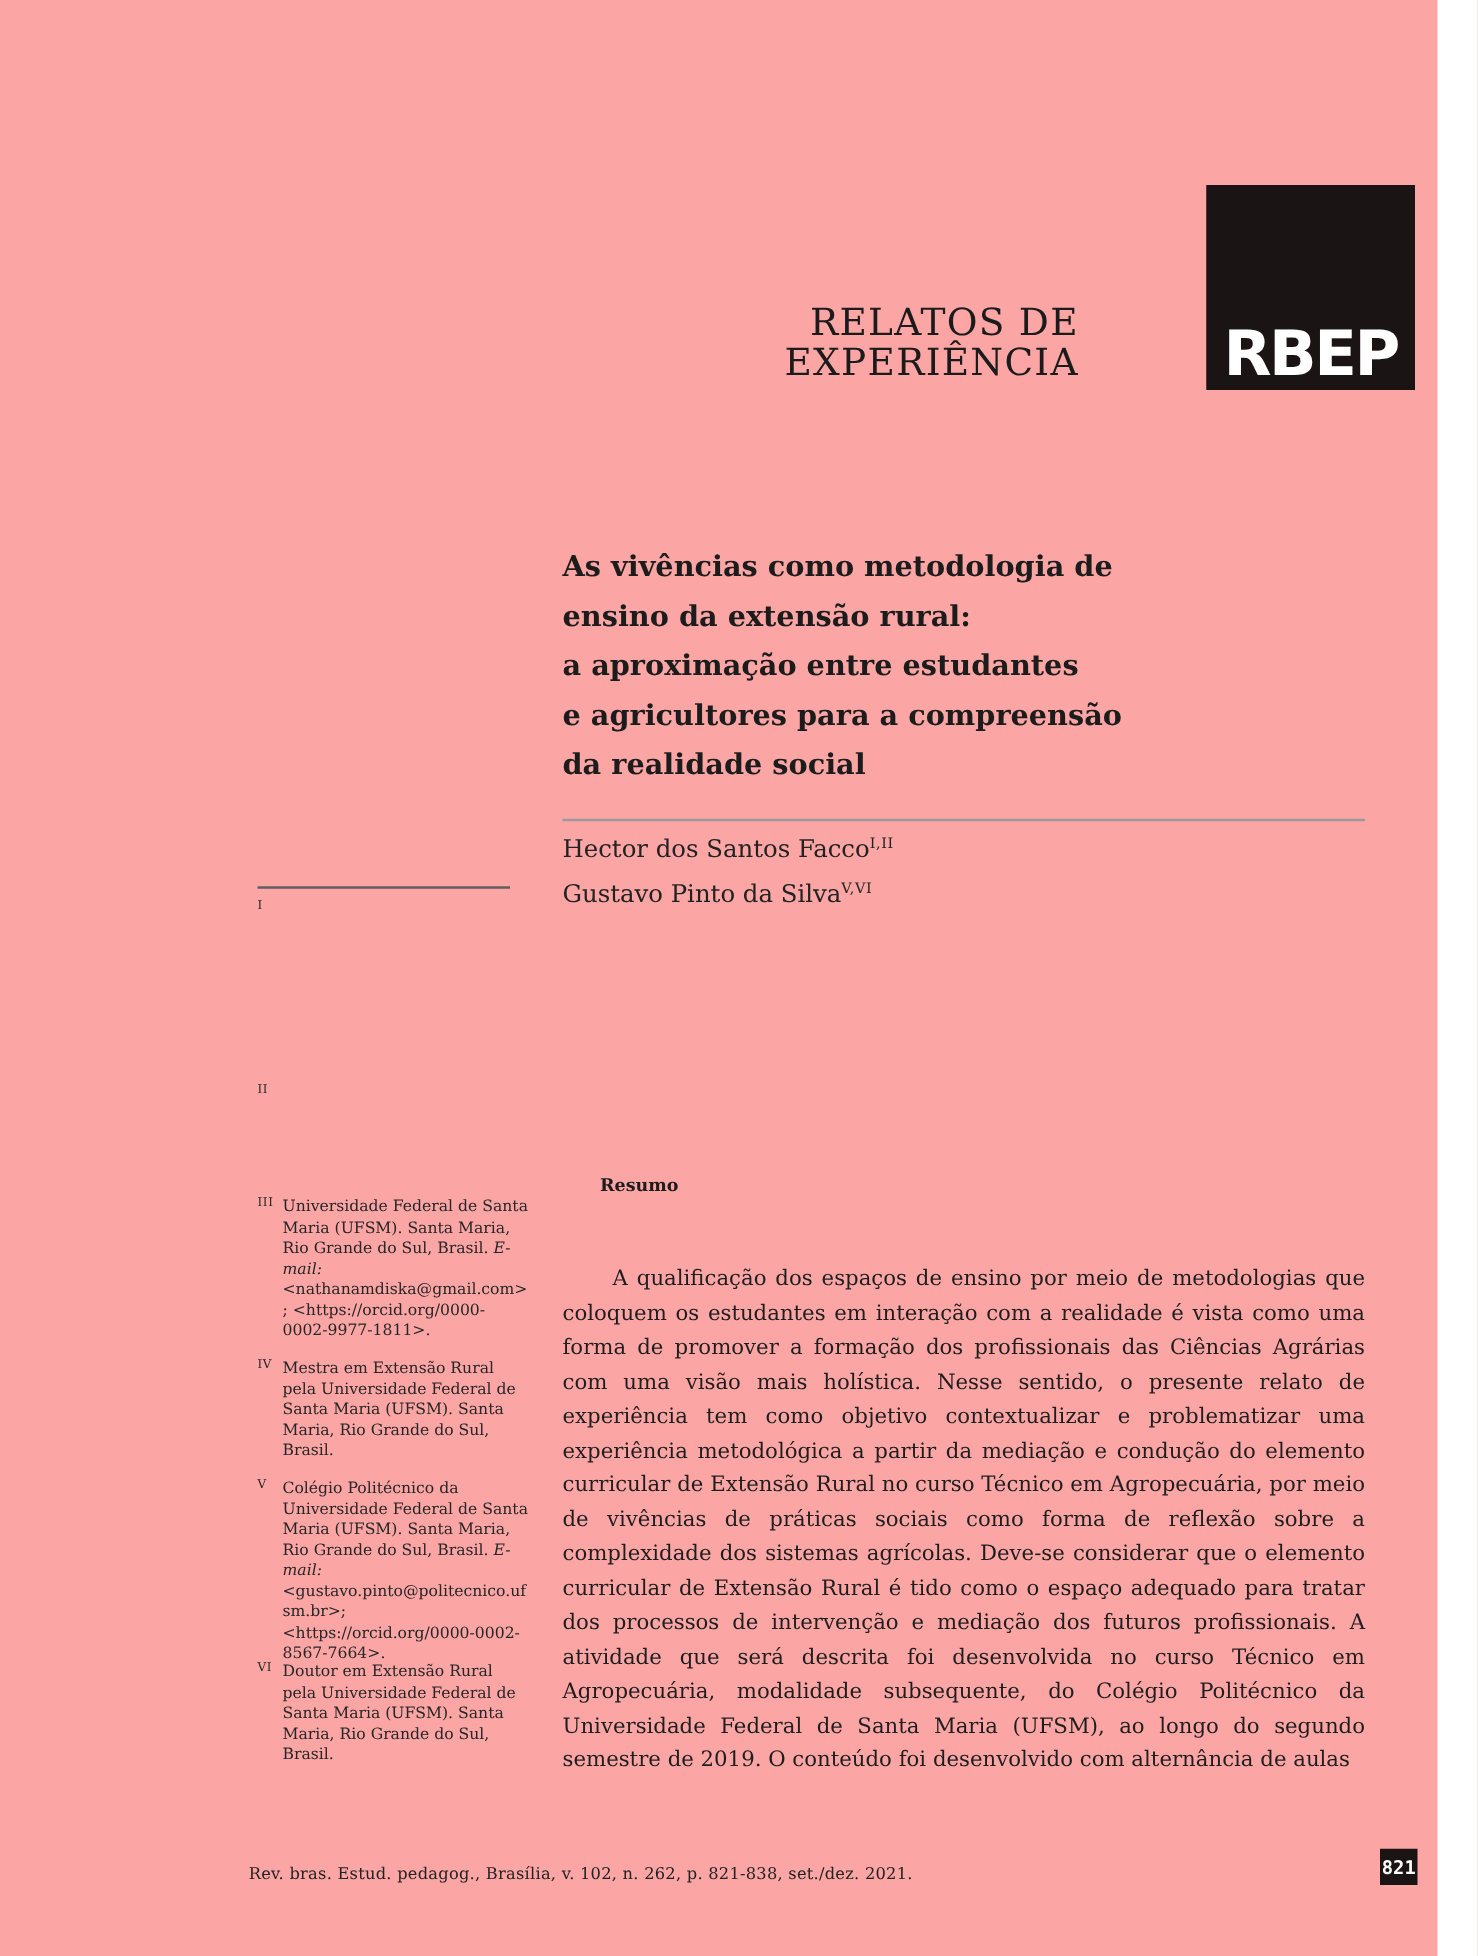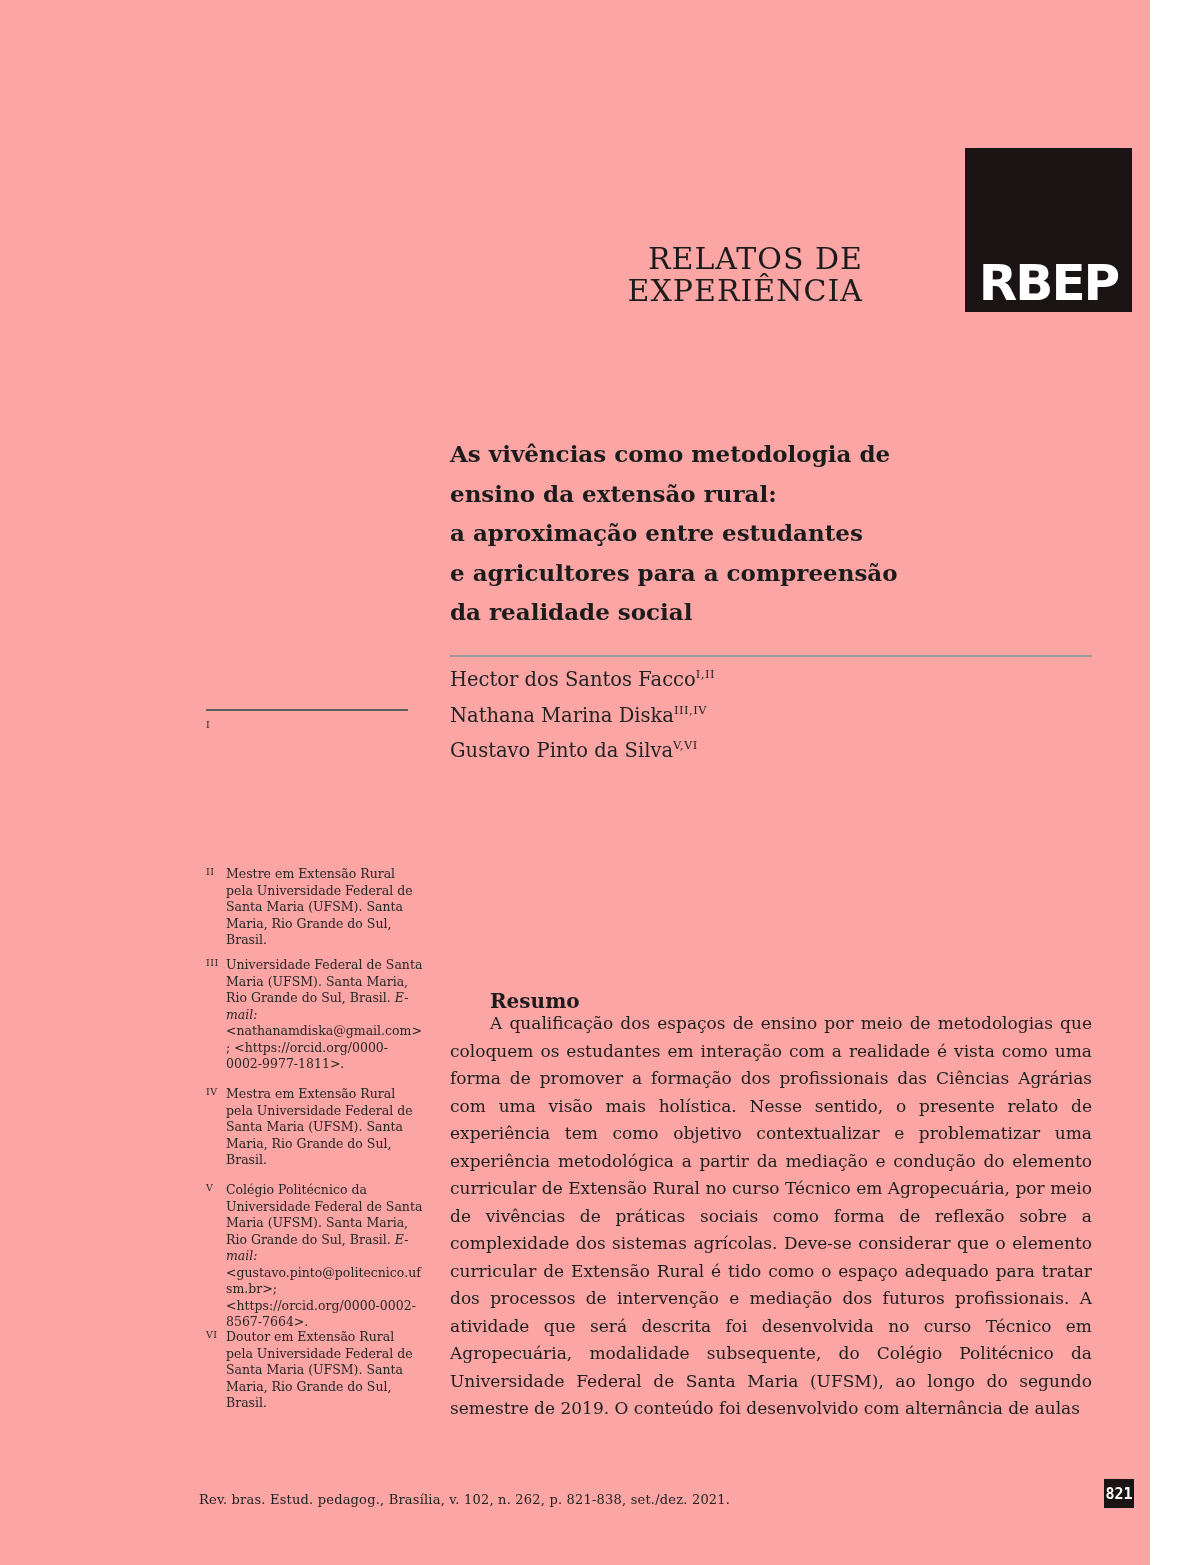--- a/index.html
+++ b/index.html
@@ -103,26 +103,25 @@
   }
   .fn-num {
     position: absolute;
     left: 0;
     top: -2px;
     font-size: 9.5px;
     letter-spacing: 0.5px;
   }
   .abstract-heading {
     position: absolute;
-    left: 490px;
+    left: 480px;
     top: 941px;
-    font-size: 20px;
+    font-size: 14px;
     font-weight: bold;
     color: #1c1c1c;
-    margin-top: 48px;
   }
   .abstract {
     position: absolute;
     left: 450px;
     top: 994px;
     width: 642px;
     font-size: 17px;
     line-height: 27.5px;
     text-align: justify;
     text-indent: 40px;
@@ -169,33 +168,31 @@
   <h1 class="article-title">As vivências como metodologia de
 ensino da extensão rural:
 a aproximação entre estudantes
 e agricultores para a compreensão
 da realidade social</h1>
 
   <div class="title-rule"></div>
 
   <div class="authors">
     <div class="author-line"><span>Hector dos Santos Facco</span><sup>I,II</sup></div>
-    <div class="author-line"><span>Nathana Marina Diska</span><sup>III,IV</sup></div>
     <div class="author-line"><span>Gustavo Pinto da Silva</span><sup>V,VI</sup></div>
   </div>
 
 
   <div class="fn-rule"></div>
 
   <div class="footnote" style="top:719px">
     <sup class="fn-num">I</sup>
   </div>
   <div class="footnote" style="top:866px">
     <sup class="fn-num">II</sup>
-    <span>Mestre em Extensão Rural pela Universidade Federal de Santa Maria (UFSM). Santa Maria, Rio Grande do Sul, Brasil.</span>
   </div>
   <div class="footnote" style="top:957px">
     <sup class="fn-num">III</sup>
     <span>Universidade Federal de Santa Maria (UFSM). Santa Maria, Rio Grande do Sul, Brasil. <i>E-mail:</i> &lt;nathanamdiska@gmail.com&gt;; &lt;https://orcid.org/0000-0002-9977-1811&gt;.</span>
   </div>
   <div class="footnote" style="top:1086px">
     <sup class="fn-num">IV</sup>
     <span>Mestra em Extensão Rural pela Universidade Federal de Santa Maria  (UFSM). Santa Maria, Rio Grande do Sul, Brasil.</span>
   </div>
   <div class="footnote" style="top:1182px">

